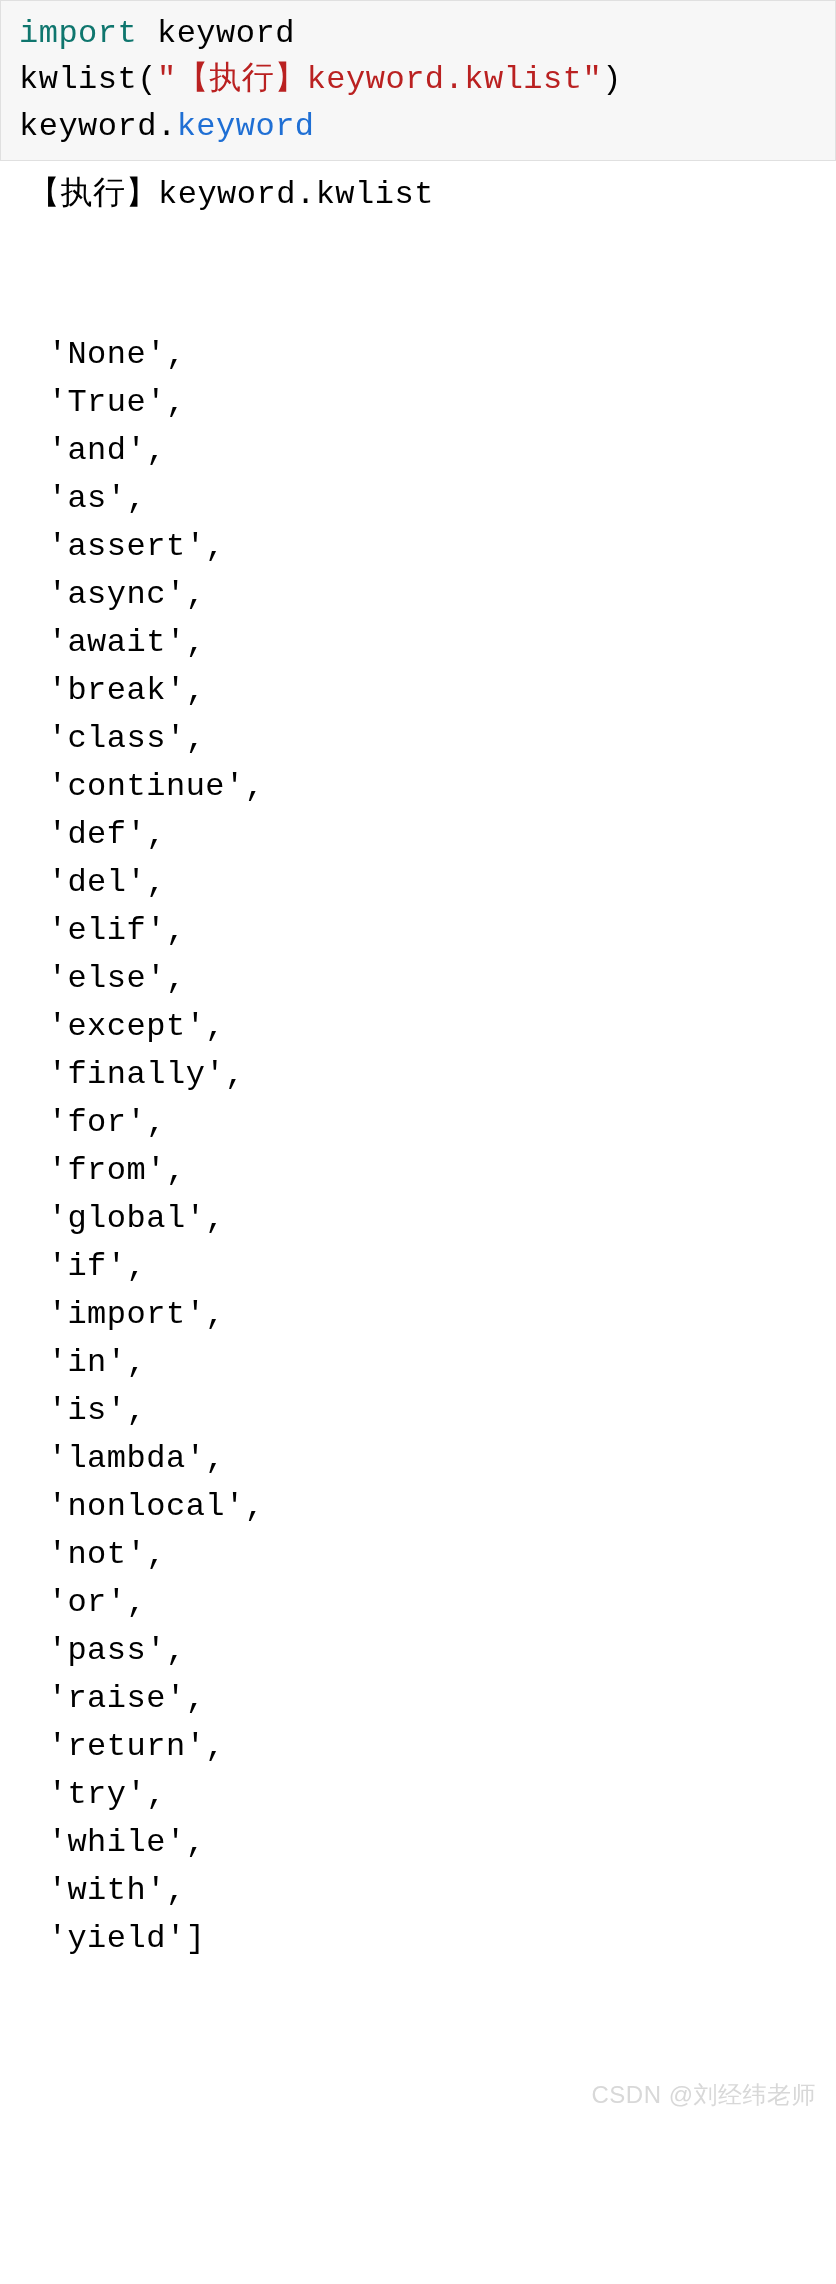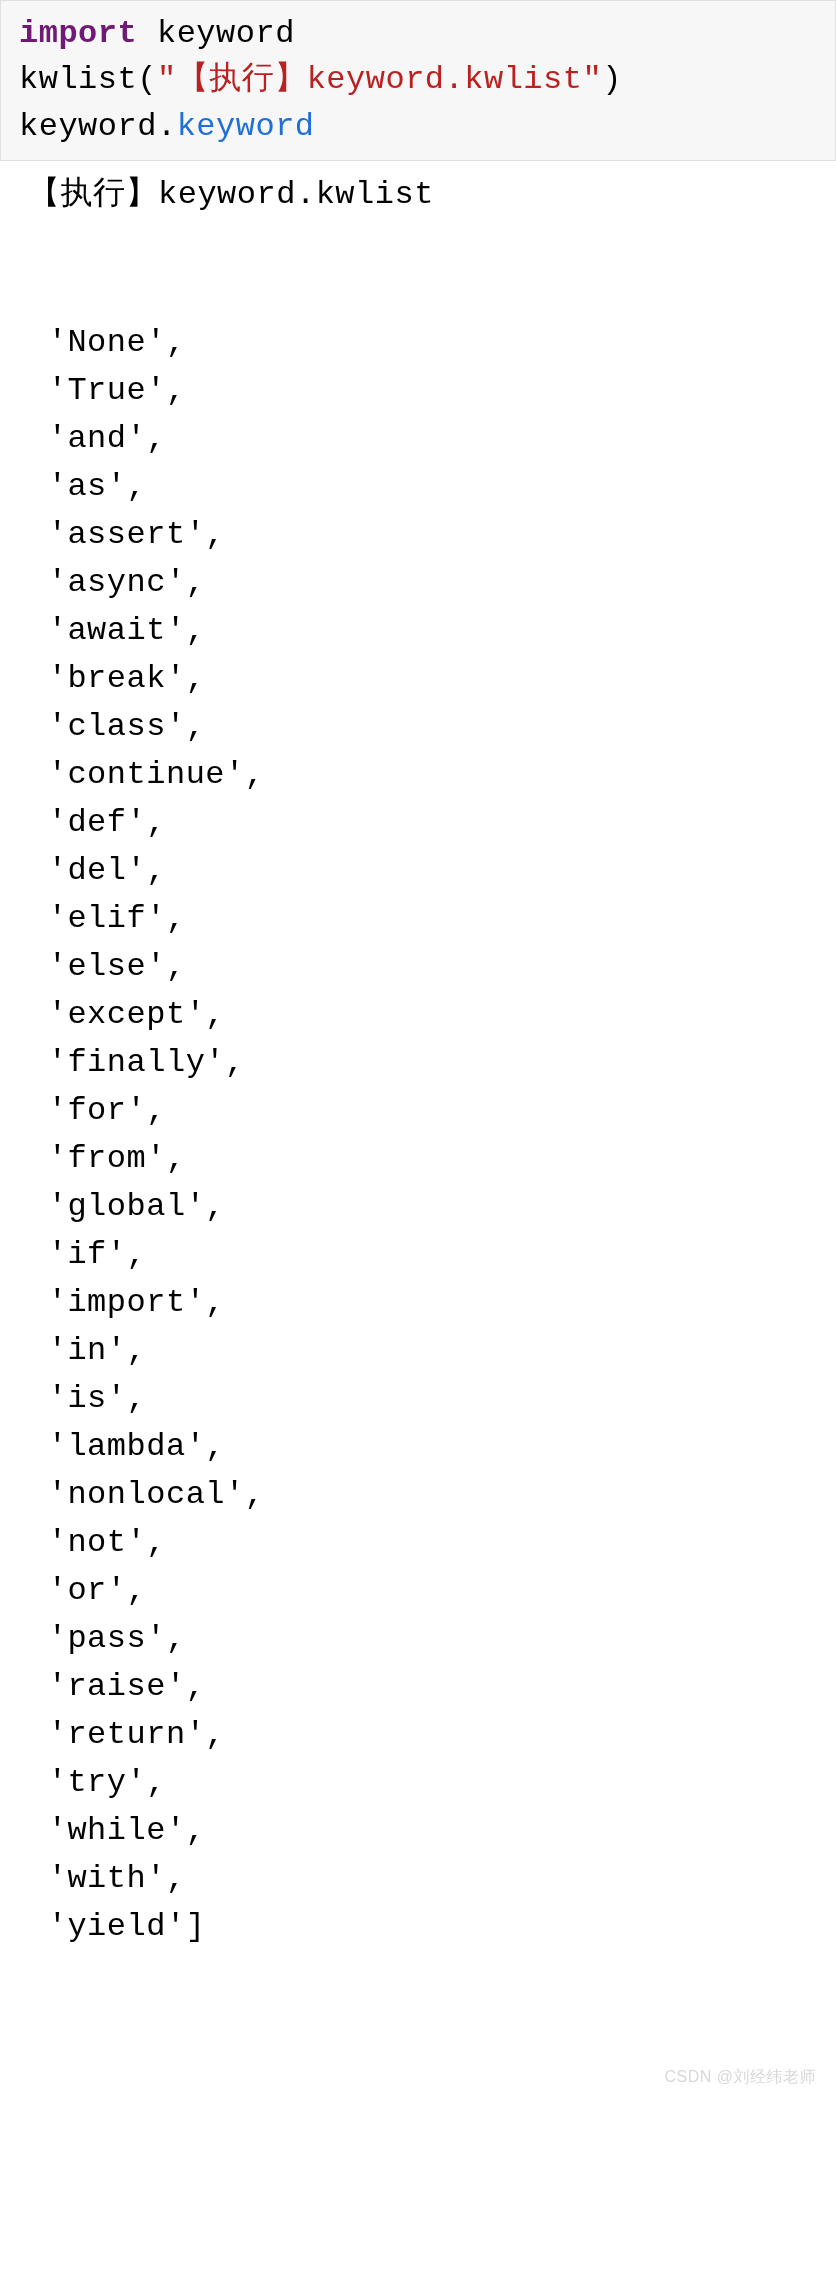--- a/index.html
+++ b/index.html
@@ -14,48 +14,48 @@
       width: 836px;
     }
     .code-block {
       background: #f7f7f7;
       border: 1px solid #e0e0e0;
       padding: 10px 18px;
       line-height: 1.45;
       letter-spacing: 0.5px;
     }
     .kw-green {
-      color: #701a75;
-      font-weight: bold;
+      color: #0f766e;
+      font-weight: normal;
     }
     .str-red {
       color: #ba2121;
     }
     .attr-blue {
       color: #1f6fd4;
     }
     .code-text {
       color: #000000;
     }
     .output-block {
       padding: 10px 20px 10px 28px;
       color: #000000;
       line-height: 1.5;
       letter-spacing: 0.5px;
     }
     .output-header {
-      margin-bottom: 4px;
+      margin-bottom: 16px;
     }
     .list-output {
       white-space: pre;
     }
     .watermark {
       text-align: right;
       font-family: Arial, "Microsoft YaHei", sans-serif;
-      font-size: 16px;
+      font-size: 24px;
       color: #d8d8d8;
       padding: 10px 20px 4px 0;
       letter-spacing: 0.5px;
     }
   </style>
 </head>
 <body>
 
 <div class="code-block">
   <div>

